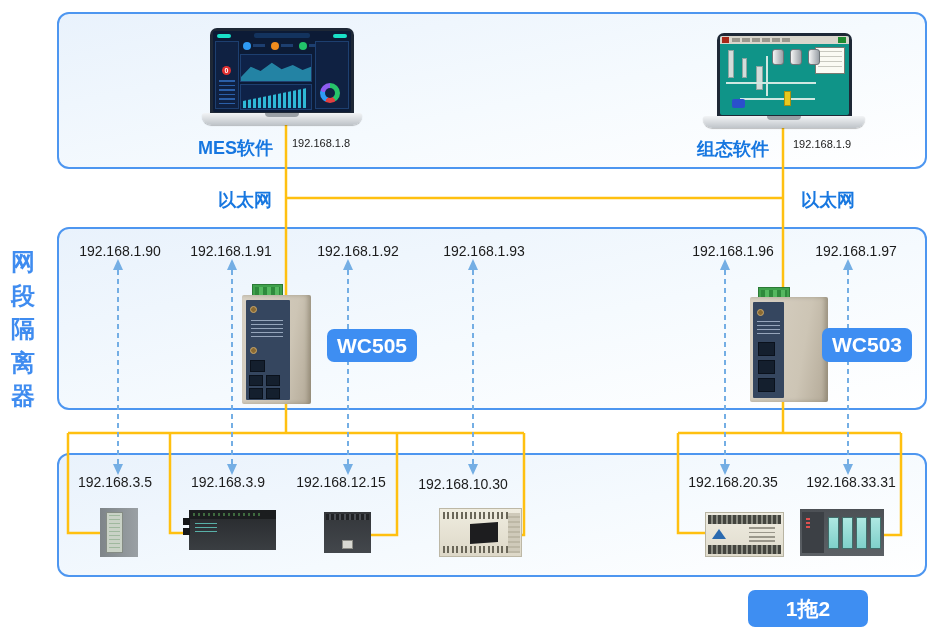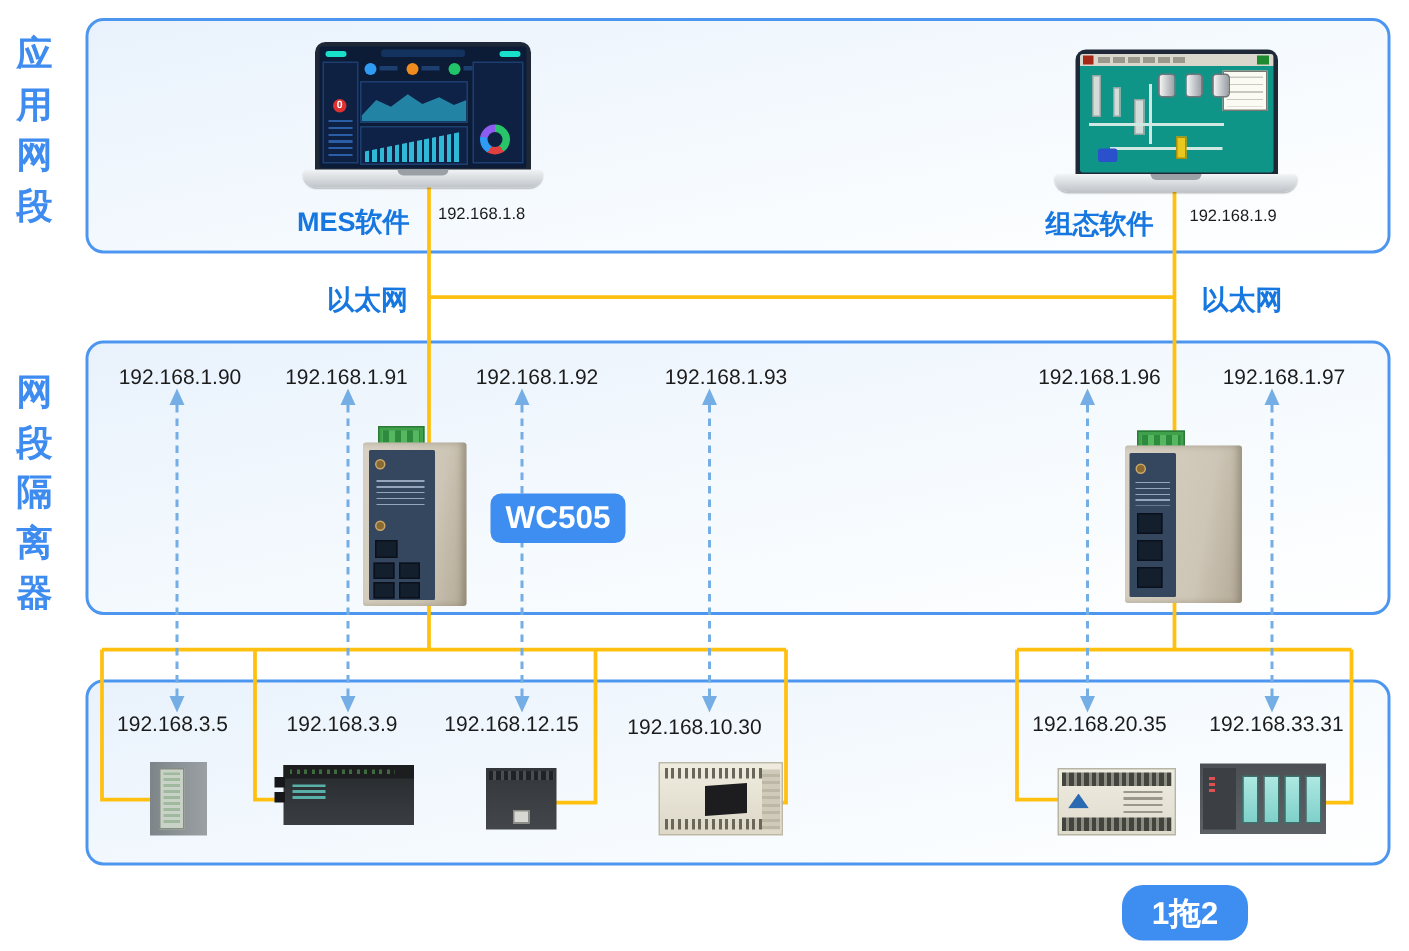--- a/index.html
+++ b/index.html
@@ -24,21 +24,21 @@
   .cn-label{position:absolute;color:#1777e0;font-weight:bold;font-size:18px;white-space:nowrap;}
   .ip{position:absolute;color:#1b1b1b;font-size:14px;white-space:nowrap;transform:translateX(-50%);}
   .ip-top{position:absolute;color:#1b1b1b;font-size:11px;white-space:nowrap;}
 
   
   .badge{position:absolute;background:#3e8ef2;color:#fff;font-weight:bold;border-radius:7px;
          display:flex;align-items:center;justify-content:center;font-size:21px;}
   #badge-wc505{left:327px;top:329px;width:90px;height:33px;}
   #badge-wc503{left:822px;top:328px;width:90px;height:34px;}
   #badge-1t4{left:236px;top:591px;width:102px;height:36px;}
-  #badge-1t2{left:748px;top:590px;width:84px;height:37px;border-radius:14px;}
+  #badge-1t2{left:748px;top:590px;width:120px;height:37px;}
 
   
   #wiring{position:absolute;left:0;top:0;pointer-events:none;}
 
   
   .laptop{position:absolute;}
   .lt-screen{position:absolute;background:#1e2836;border-radius:7px 7px 0 0;padding:3px;box-sizing:border-box;}
   .lt-display{width:100%;height:100%;border-radius:2px;position:relative;overflow:hidden;}
   .lt-base{position:absolute;background:linear-gradient(#f2f4f6,#bfc4c9);border-radius:3px 3px 10px 10px;
            box-shadow:0 1px 1px rgba(0,0,0,.25);}
@@ -144,21 +144,20 @@
 </style>
 </head>
 <body>
 
 <div class="stage">
 
   <div class="band" id="band-app"></div>
   <div class="band" id="band-iso"></div>
   <div class="band" id="band-dev"></div>
 
-  <div class="vlabel" id="vl-app">应用网段</div>
   <div class="vlabel" id="vl-iso">网段隔离器</div>
 
   <svg id="wiring" width="939" height="634" viewBox="0 0 939 634">
     <g stroke="#FFC010" stroke-width="2.5" fill="none">
       <path d="M286 123 V296"></path>
       <path d="M783 123 V290"></path>
       <path d="M286 198 H783"></path>
       <path d="M286 403 V433"></path>
       <path d="M68 433 H524"></path>
       <path d="M68 433 V533 H100"></path>
@@ -323,15 +322,16 @@
   <span class="ip" style="left:856px;top:243px">192.168.1.97</span>
 
   <span class="ip" style="left:115px;top:474px">192.168.3.5</span>
   <span class="ip" style="left:228px;top:474px">192.168.3.9</span>
   <span class="ip" style="left:341px;top:474px">192.168.12.15</span>
   <span class="ip" style="left:463px;top:476px">192.168.10.30</span>
   <span class="ip" style="left:733px;top:474px">192.168.20.35</span>
   <span class="ip" style="left:851px;top:474px">192.168.33.31</span>
 
   <div class="badge" id="badge-wc505">WC505</div>
+  <div class="badge" id="badge-wc503">WC503</div>
   <div class="badge" id="badge-1t2">1拖2</div>
 
 </div>
 
 </body></html>

